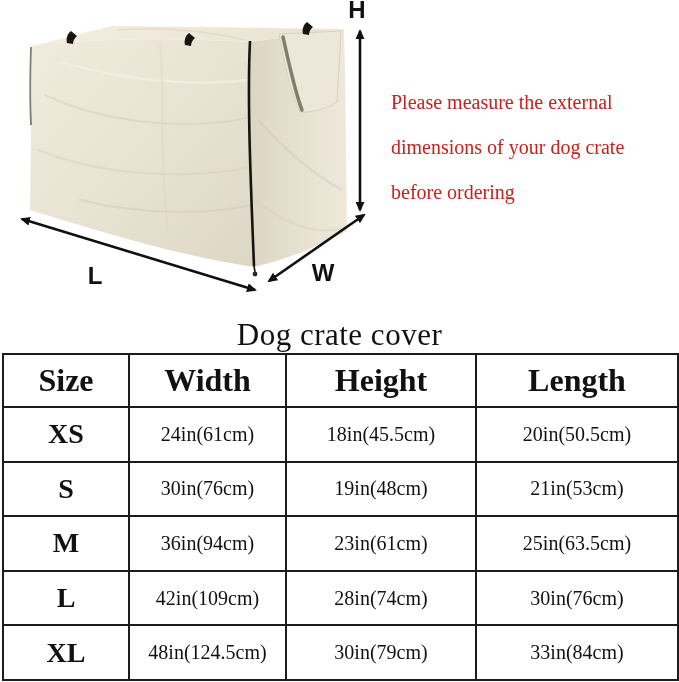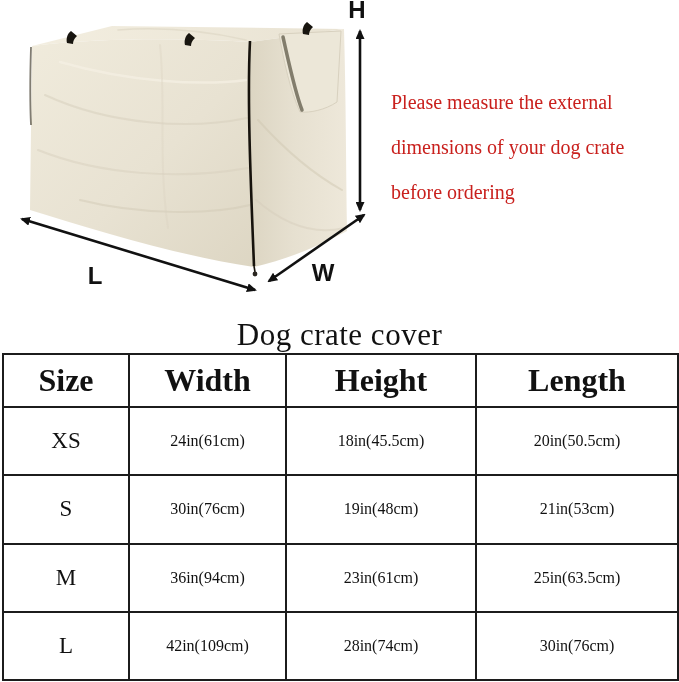--- a/index.html
+++ b/index.html
@@ -41,22 +41,22 @@
     width: 675px; height: 328px;
     border-collapse: collapse; table-layout: fixed;
     text-align: center; color: #111111;
   }
   table.size-chart th, table.size-chart td {
     border: 2px solid #1c1c1c; vertical-align: middle; text-align: center;
   }
   table.size-chart th {
     height: 53px; font-size: 32px; font-weight: 700;
   }
-  table.size-chart td { height: 44px; font-size: 16px; }
-  table.size-chart td.size-cell { font-size: 23px; }
+  table.size-chart td { height: 44px; font-size: 20px; }
+  table.size-chart td.size-cell { font-size: 28px; font-weight: bold; }
 </style>
 </head>
 <body>
 
 <div class="stage">
 
   <div class="diagram">
     <svg width="679" height="296" viewBox="0 0 679 296">
       <defs>
         <linearGradient id="gFront" x1="0" y1="0" x2="1" y2="1">
@@ -171,16 +171,22 @@
         <td>36in(94cm)</td>
         <td>23in(61cm)</td>
         <td>25in(63.5cm)</td>
       </tr>
       <tr>
         <td class="size-cell">L</td>
         <td>42in(109cm)</td>
         <td>28in(74cm)</td>
         <td>30in(76cm)</td>
       </tr>
+      <tr>
+        <td class="size-cell">XL</td>
+        <td>48in(124.5cm)</td>
+        <td>30in(79cm)</td>
+        <td>33in(84cm)</td>
+      </tr>
     </tbody>
   </table>
 
 </div>
 
 </body></html>

